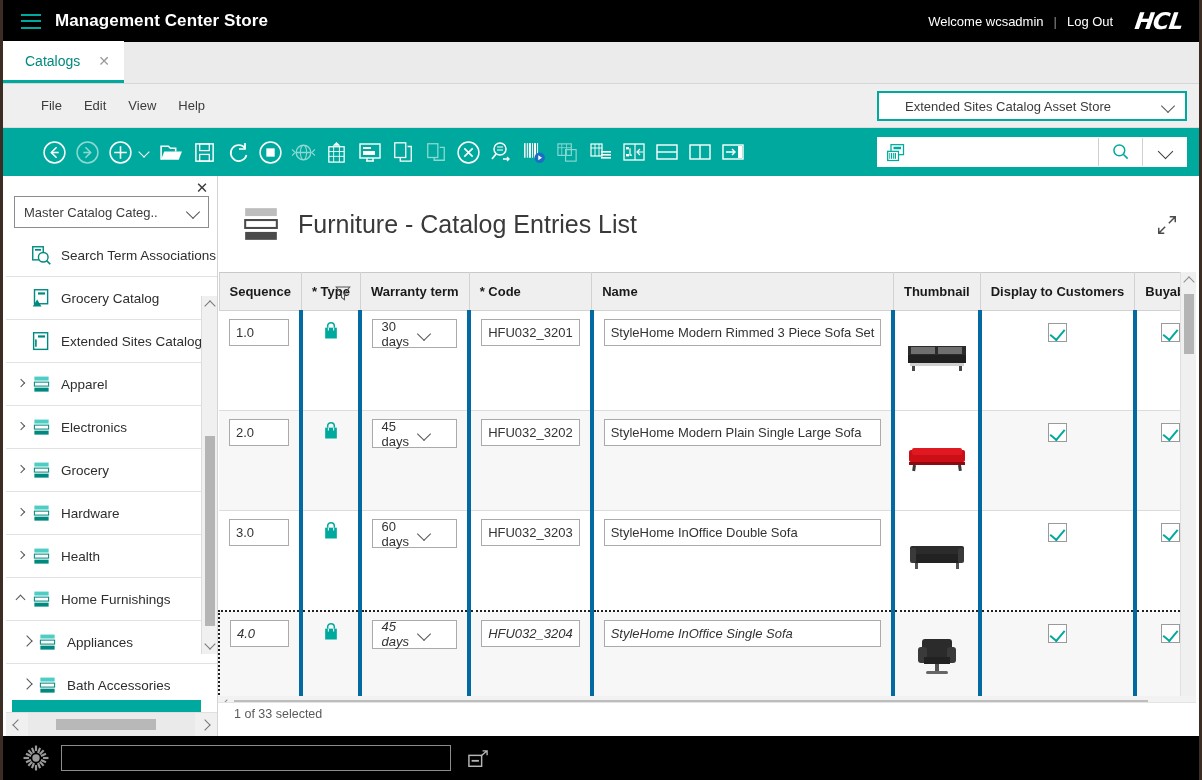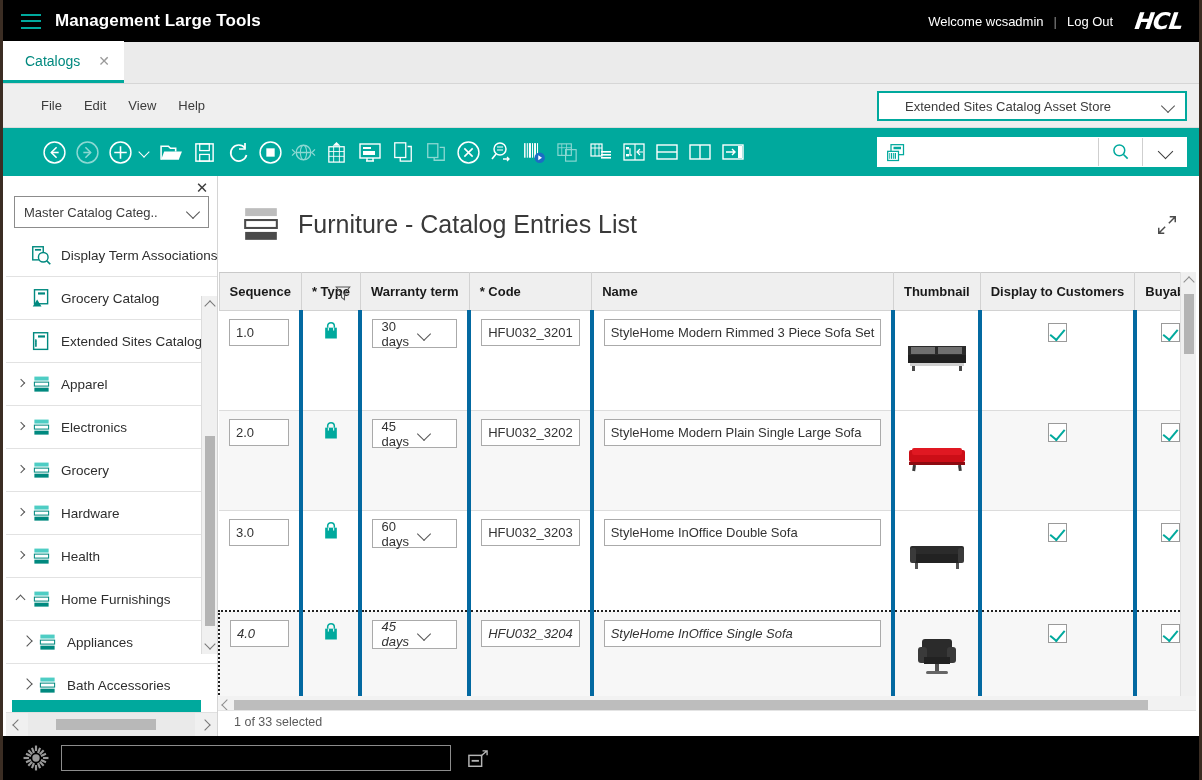--- a/index.html
+++ b/index.html
@@ -347,21 +347,21 @@
   }
   .ghs-arr { width: 16px; height: 18px; position: relative; cursor: pointer; }
   .ghs-arr.left::after {
     content:""; position:absolute; left:5px; top:5px;
     width:7px; height:7px;
     border-left:1.4px solid #8d8d8d; border-bottom:1.4px solid #8d8d8d;
     transform: rotate(45deg);
   }
   .ghs-thumb { height: 11px; background: #bdbdbd; flex: 1; margin-right: 48px; }
   .statusbar {
-    position: absolute; left: 0; right: 0; bottom: 4px; height: 22px;
+    position: absolute; left: 0; right: 0; bottom: 12px; height: 22px;
     background: #ffffff; border-top: 1px solid #e4e4e4;
     display: flex; align-items: center; padding-left: 16px;
     font-size: 12.5px; color: #5a5a5a;
   }
 
   
   .taskbar {
     position: absolute; left: 0; right: 0; bottom: 0;
     height: 44px; background: #000000;
     display: flex; align-items: center;
@@ -377,21 +377,21 @@
 <body>
 
 <div class="app">
 
   <div class="topbar">
     <div class="hamburger">
       <span></span>
         <span></span>
         <span></span>
     </div>
-    <div class="app-title">Management Large Tools</div>
+    <div class="app-title">Management Center Store</div>
     <div class="topbar-right">
       <div class="welcome">Welcome wcsadmin</div>
       <div class="topbar-sep">|</div>
       <div class="logout">Log Out</div>
       <div class="hcl-logo">HCL</div>
     </div>
   </div>
 
   <div class="tabstrip">
     <div class="tab">
@@ -612,21 +612,21 @@
         <div class="tree-item">
           <div class="tw-arrow"></div>
           <div class="tree-ico">
             <svg width="21" height="21" viewBox="0 0 24 24">
                 <rect x="2" y="2" width="12" height="15" fill="none" stroke="#00897f" stroke-width="1.6"></rect>
                 <rect x="4.5" y="4.5" width="7" height="2" fill="#00897f"></rect>
                 <circle cx="14" cy="14" r="5.5" fill="#fff" stroke="#00897f" stroke-width="1.6"></circle>
                 <path d="M18 18l4 4" stroke="#00897f" stroke-width="2"></path>
               </svg>
           </div>
-          <div class="tree-label">Display Term Associations</div>
+          <div class="tree-label">Search Term Associations</div>
         </div>
 
         <div class="tree-item">
           <div class="tw-arrow"></div>
           <div class="tree-ico">
             <svg width="21" height="21" viewBox="0 0 24 24">
                 <rect x="4" y="2" width="15" height="16" fill="none" stroke="#00897f" stroke-width="1.6"></rect>
                 <rect x="8" y="5" width="8" height="2.5" fill="#00897f"></rect>
                 <path d="M2 21l5-8 5 8z" fill="#00897f"></path>
               </svg>

